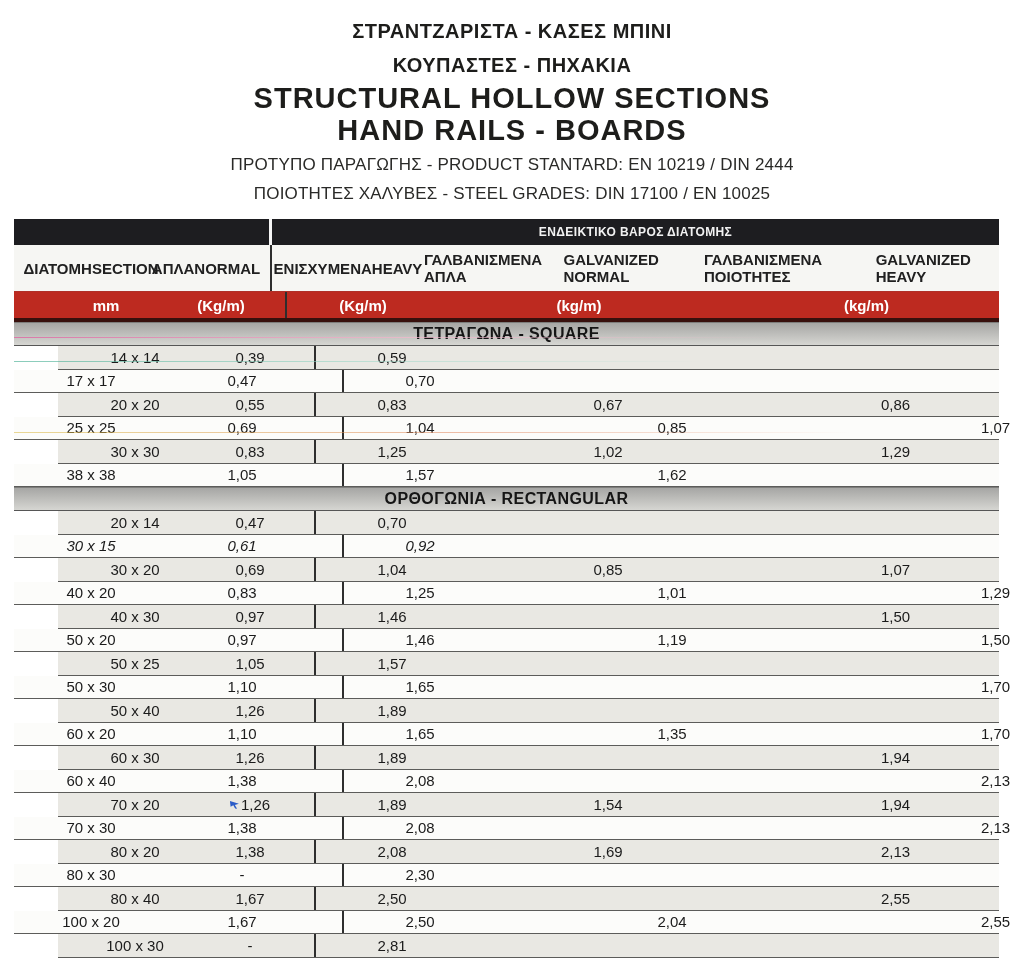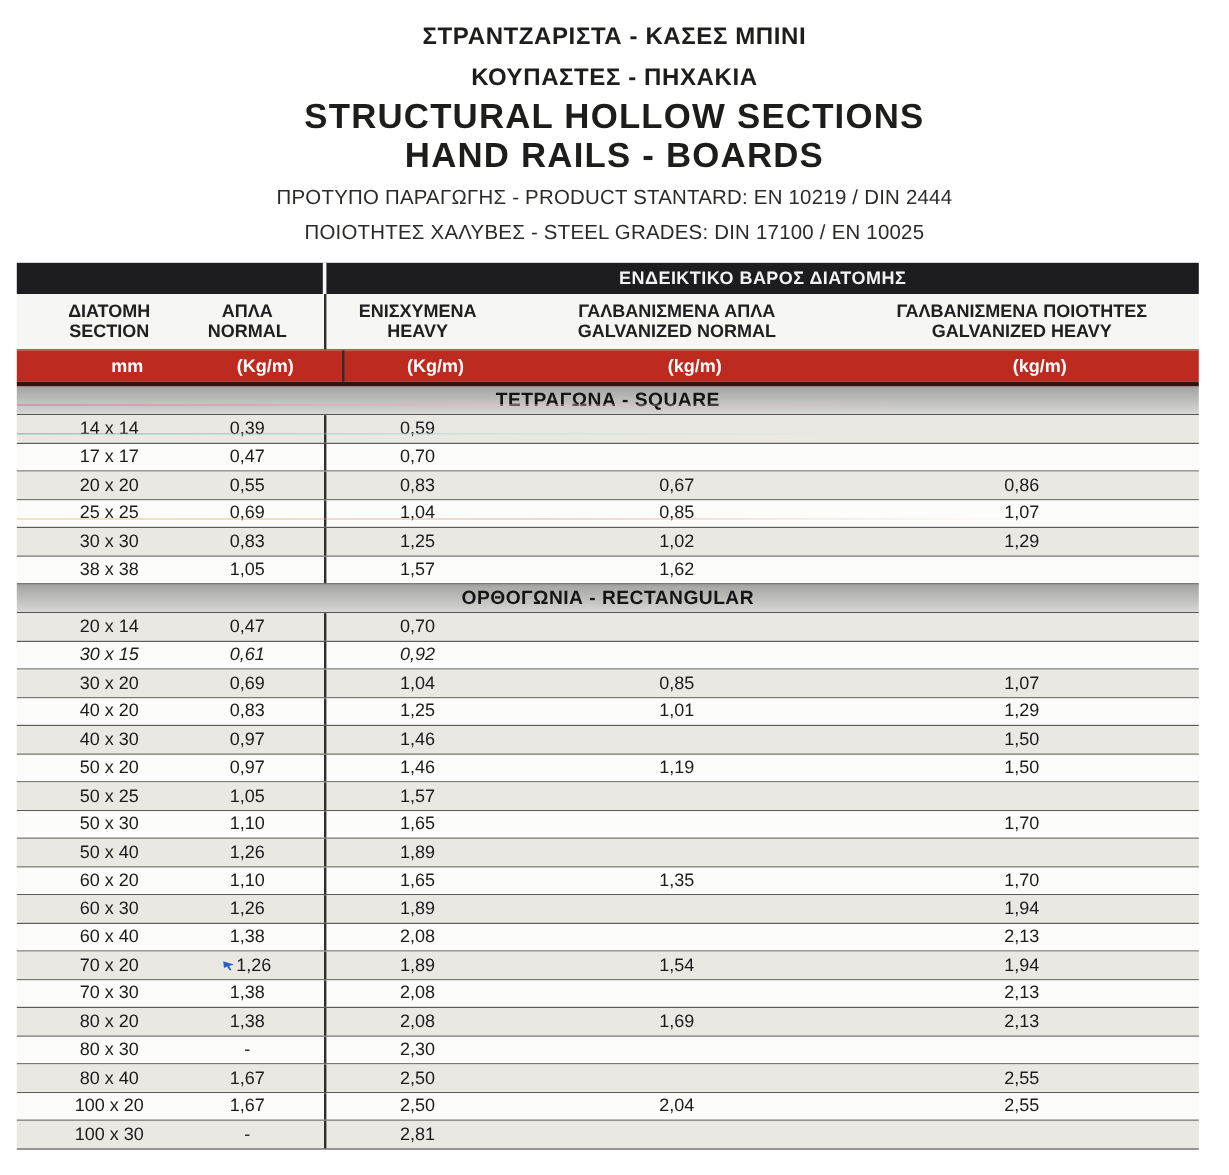--- a/index.html
+++ b/index.html
@@ -21,39 +21,39 @@
   .titles{position:absolute;top:14px;left:0;width:1024px;text-align:center;}
   .titles .t-gr{font-size:20px;font-weight:bold;line-height:34px;color:#1d1d1b;letter-spacing:0.5px;}
   .titles .t-en{font-size:29px;font-weight:bold;line-height:32px;color:#1d1d1b;letter-spacing:1px;}
   .titles .sub{font-size:17px;font-weight:500;line-height:20px;color:#2a2a28;margin-top:9px;letter-spacing:0.2px;}
 
   
   .wtable{position:absolute;top:219px;left:14px;width:985px;}
   .bar-black{position:relative;height:26px;background:var(--bar-black);}
   .bar-black .vgap{position:absolute;left:255px;top:0;bottom:0;width:3px;background:#f5f5f5;}
   .banner{position:absolute;left:258px;right:0;top:0;bottom:0;display:flex;align-items:center;justify-content:center;
-          color:#f2f2f2;font-size:15px;font-weight:bold;letter-spacing:0.4px;}
+          color:#f2f2f2;font-size:12px;font-weight:bold;letter-spacing:0.4px;}
 
   .grid-row{display:grid;grid-template-columns:142px 114px 154px 280px 295px;}
   .header-row{height:47px;background:#f6f6f3;border-bottom:1px solid #b03028;}
-  .header-row .cell{display:flex;flex-direction:column;align-items:center;justify-content:center;
+  .header-row .cell{display:flex;flex-direction:row;align-items:center;justify-content:center;
                     font-size:15px;font-weight:bold;line-height:17px;color:#202020;}
   .units-row{height:26px;background:var(--bar-red);padding-left:15px;}
   .units-row .cell{display:flex;align-items:center;justify-content:center;color:#ffffff;
                    font-size:15px;font-weight:bold;}
   .maroon-strip{height:4px;background:#38100d;}
 
   .band{height:24px;background:linear-gradient(180deg,var(--band-top),var(--band-bottom));
         border-top:1px solid #7d7d7b;border-bottom:1px solid #565656;
         display:flex;align-items:center;justify-content:center;
         font-size:16px;font-weight:bold;color:#151515;letter-spacing:0.4px;}
 
   .t-row{height:23.5px;border-bottom:1px solid #5c5c5a;}
-  .t-row.gray{background:var(--row-gray);}
-  .t-row.white{background:var(--row-white);}
+  .t-row.gray{background:var(--row-gray);margin-left:44px;}
+  .t-row.white{background:var(--row-white);gap:36px;}
   .t-row .cell{display:flex;align-items:center;justify-content:center;font-size:15px;color:#1b1b1b;}
   .t-row.italic .cell{font-style:italic;text-align:center;}
 
   .c0{padding-left:12px;}
   .c1{padding-right:14px;}
   .sep-left{border-left:2px solid var(--line-dark);}
 
   
   .cursor-artifact{display:inline-block;width:9px;height:9px;background:var(--cursor-blue);
     clip-path:polygon(0 15%,100% 45%,55% 58%,80% 100%,58% 96%,38% 62%,8% 78%);

